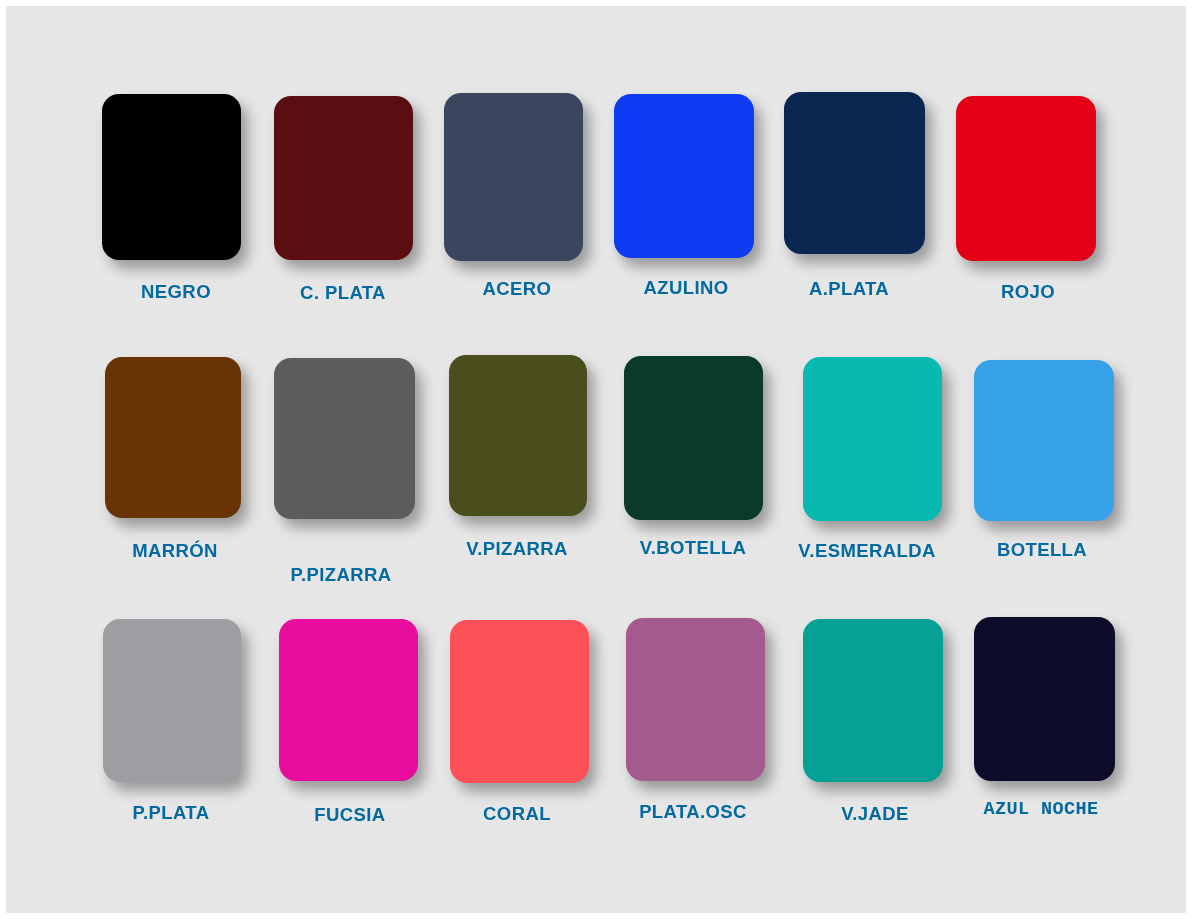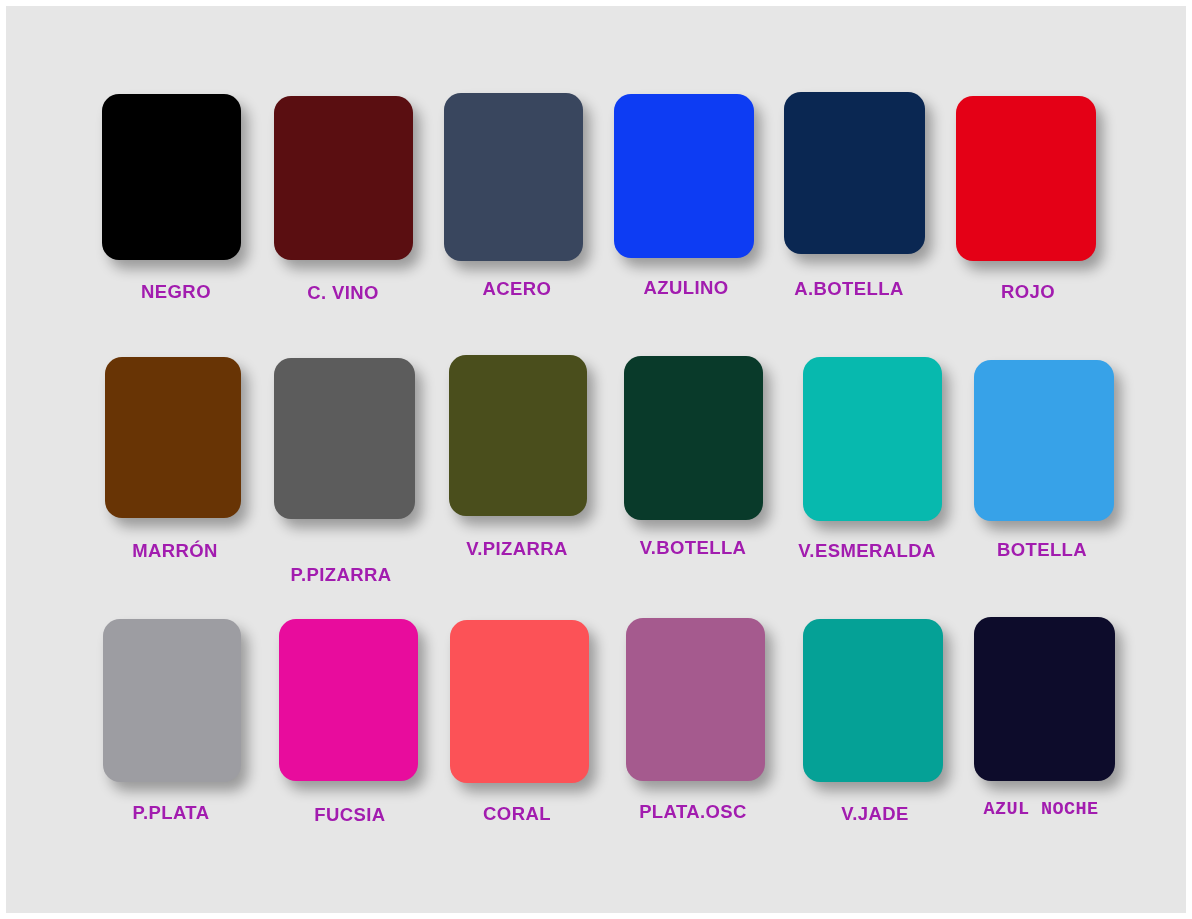--- a/index.html
+++ b/index.html
@@ -43,49 +43,49 @@
     box-shadow: 7px 9px 13px rgba(0, 0, 0, 0.33);
   }
 
   .swatch-label {
     position: absolute;
     white-space: nowrap;
     font-family: "Liberation Sans", sans-serif;
     font-weight: bold;
     font-size: 18.5px;
     letter-spacing: 0.4px;
-    color: #a21caf;
+    color: #0369a1;
     text-align: right;
     transform: translateX(-50%);
   }
 </style>
 </head>
 <body style="background: rgb(255, 255, 255);">
 
 <div id="palette-board" style="background: rgb(230, 230, 230);">
   <div class="swatch-grid">
       <div class="swatch-cell">
         <div class="swatch-chip" style="left: 96px; top: 88px; width: 139px; height: 166px; background: rgb(0, 0, 0);"></div>
         <div class="swatch-label" style="left: 170px; top: 275px;">NEGRO</div>
       </div>
       <div class="swatch-cell">
         <div class="swatch-chip" style="left: 268px; top: 90px; width: 139px; height: 164px; background: rgb(90, 14, 17);"></div>
-        <div class="swatch-label" style="left: 337px; top: 276px;">C. VINO</div>
+        <div class="swatch-label" style="left: 337px; top: 276px;">C. PLATA</div>
       </div>
       <div class="swatch-cell">
         <div class="swatch-chip" style="left: 438px; top: 87px; width: 139px; height: 168px; background: rgb(57, 70, 94);"></div>
         <div class="swatch-label" style="left: 511px; top: 272px;">ACERO</div>
       </div>
       <div class="swatch-cell">
         <div class="swatch-chip" style="left: 608px; top: 88px; width: 140px; height: 164px; background: rgb(13, 60, 243);"></div>
         <div class="swatch-label" style="left: 680px; top: 271px;">AZULINO</div>
       </div>
       <div class="swatch-cell">
         <div class="swatch-chip" style="left: 778px; top: 86px; width: 141px; height: 162px; background: rgb(10, 39, 82);"></div>
-        <div class="swatch-label" style="left: 843px; top: 272px;">A.BOTELLA</div>
+        <div class="swatch-label" style="left: 843px; top: 272px;">A.PLATA</div>
       </div>
       <div class="swatch-cell">
         <div class="swatch-chip" style="left: 950px; top: 90px; width: 140px; height: 165px; background: rgb(228, 0, 22);"></div>
         <div class="swatch-label" style="left: 1022px; top: 275px;">ROJO</div>
       </div>
       <div class="swatch-cell">
         <div class="swatch-chip" style="left: 99px; top: 351px; width: 136px; height: 161px; background: rgb(104, 52, 5);"></div>
         <div class="swatch-label" style="left: 169px; top: 534px;">MARRÓN</div>
       </div>
       <div class="swatch-cell">

